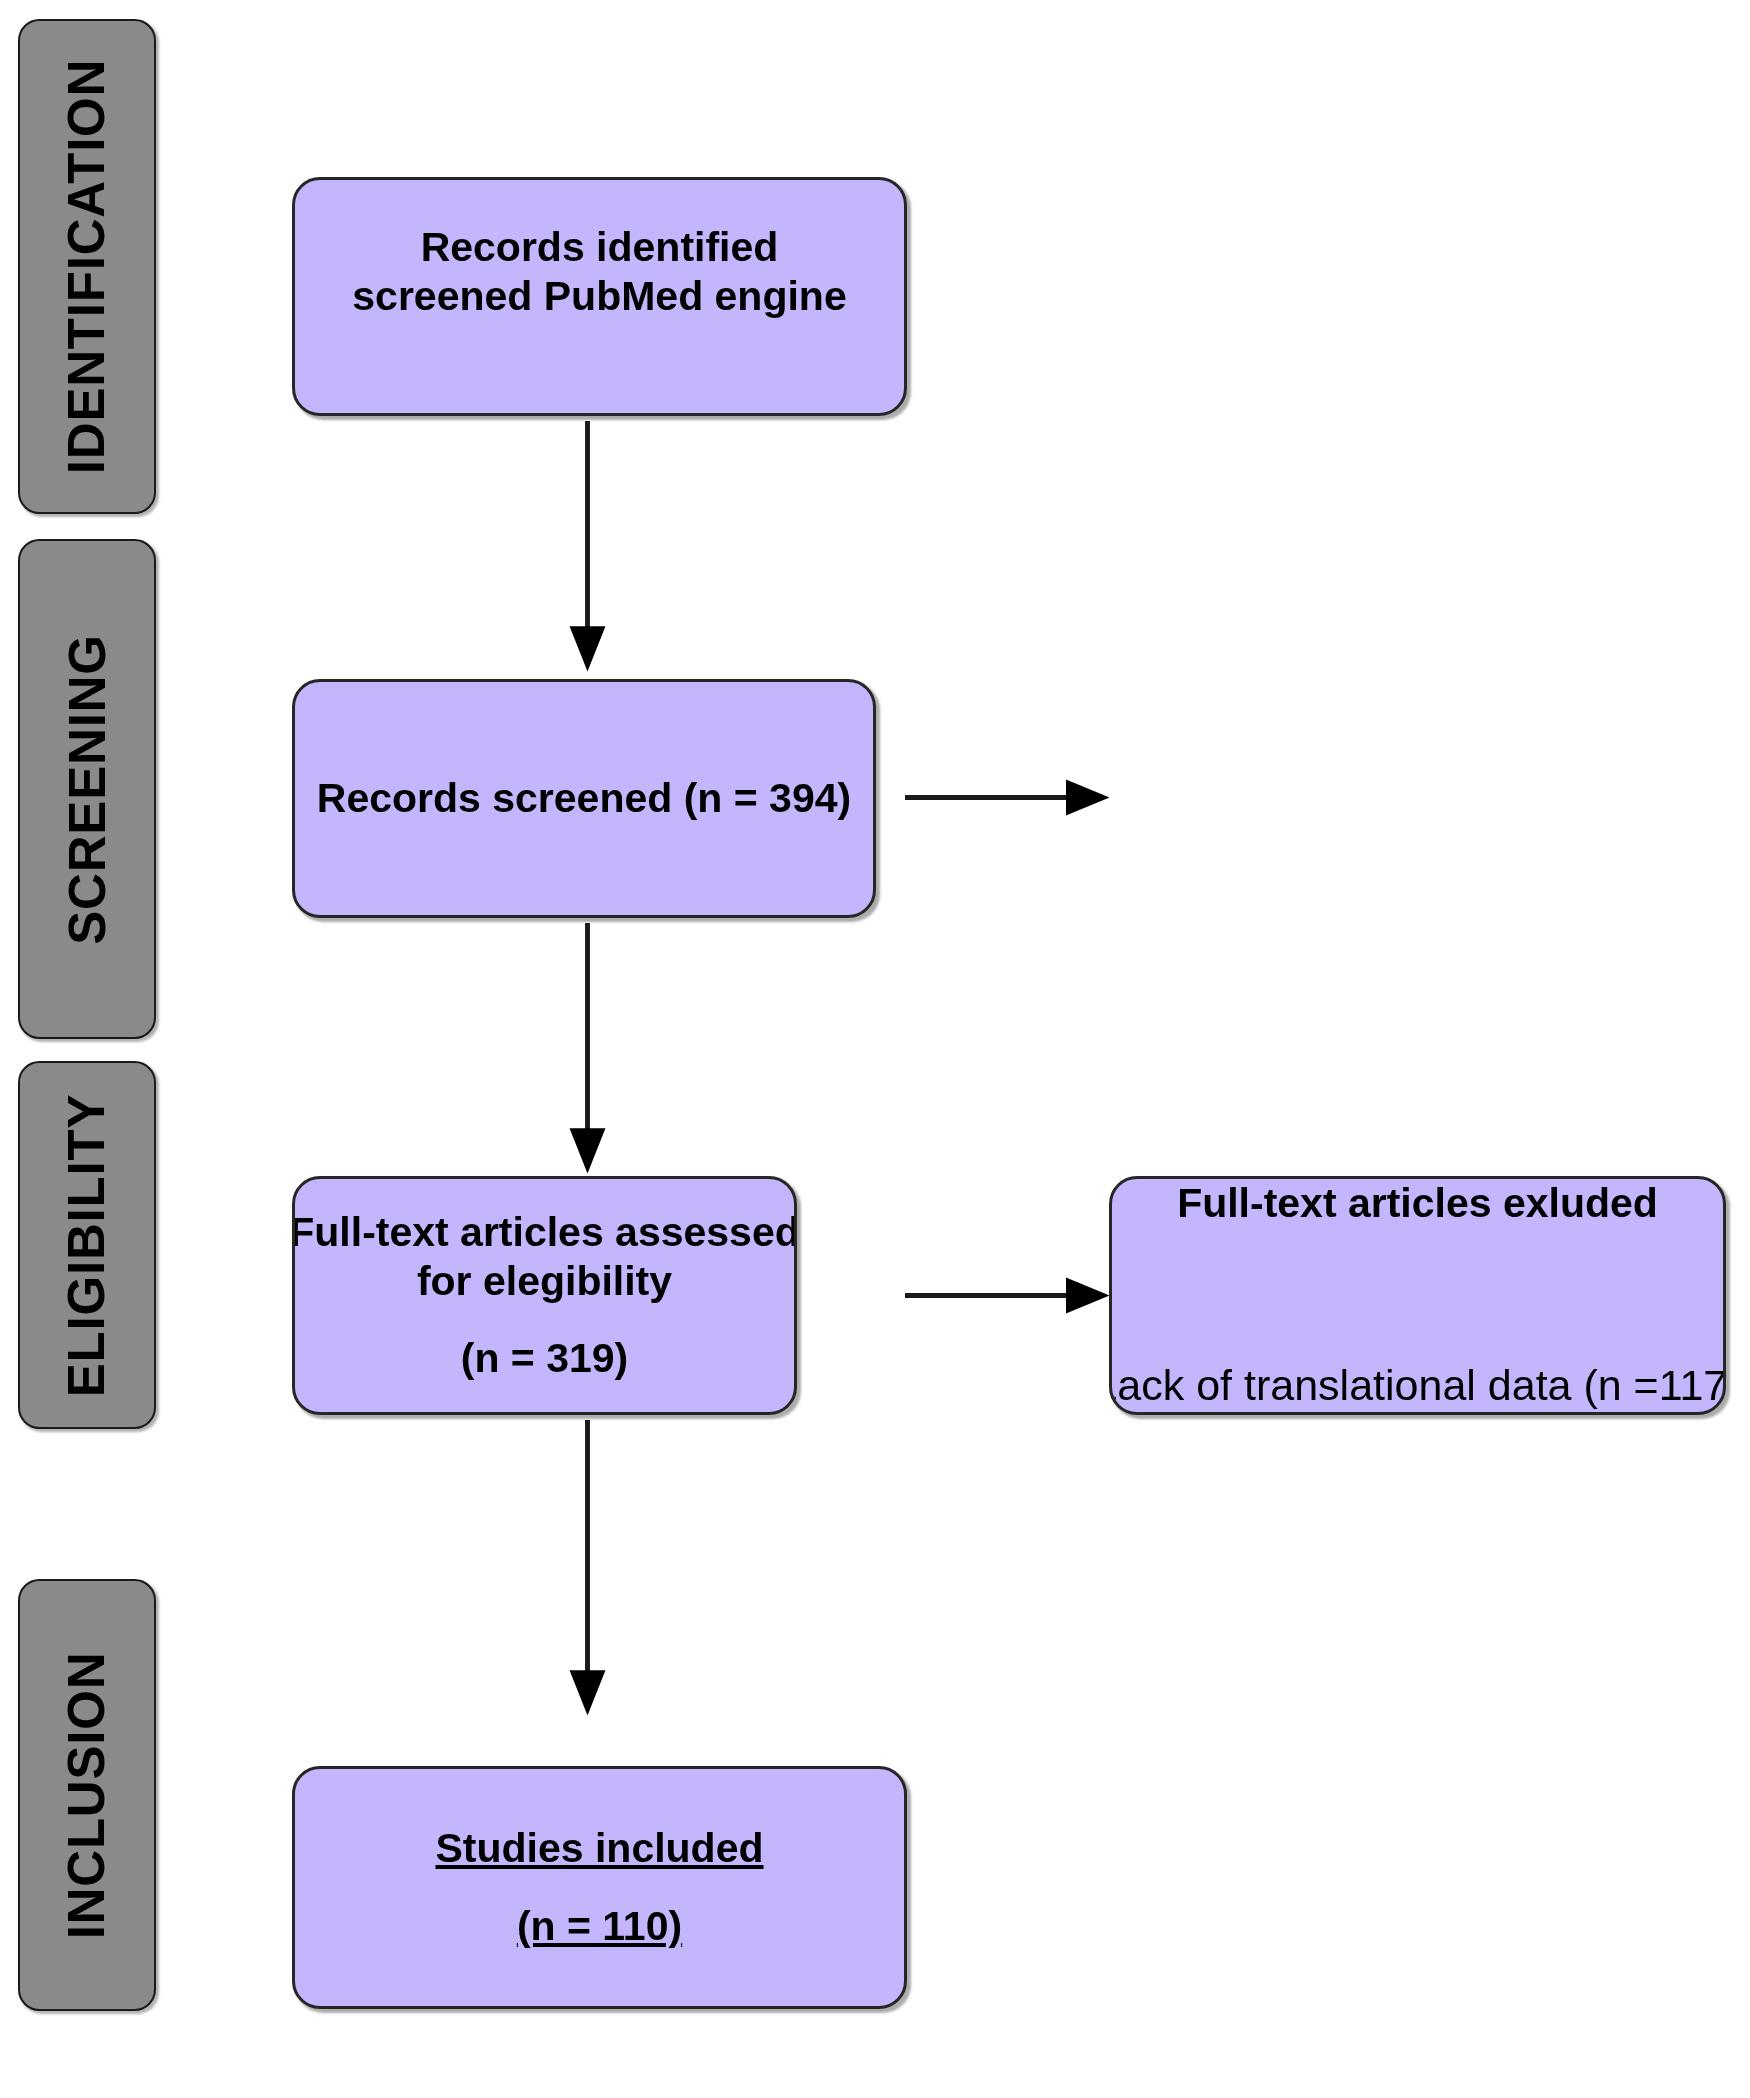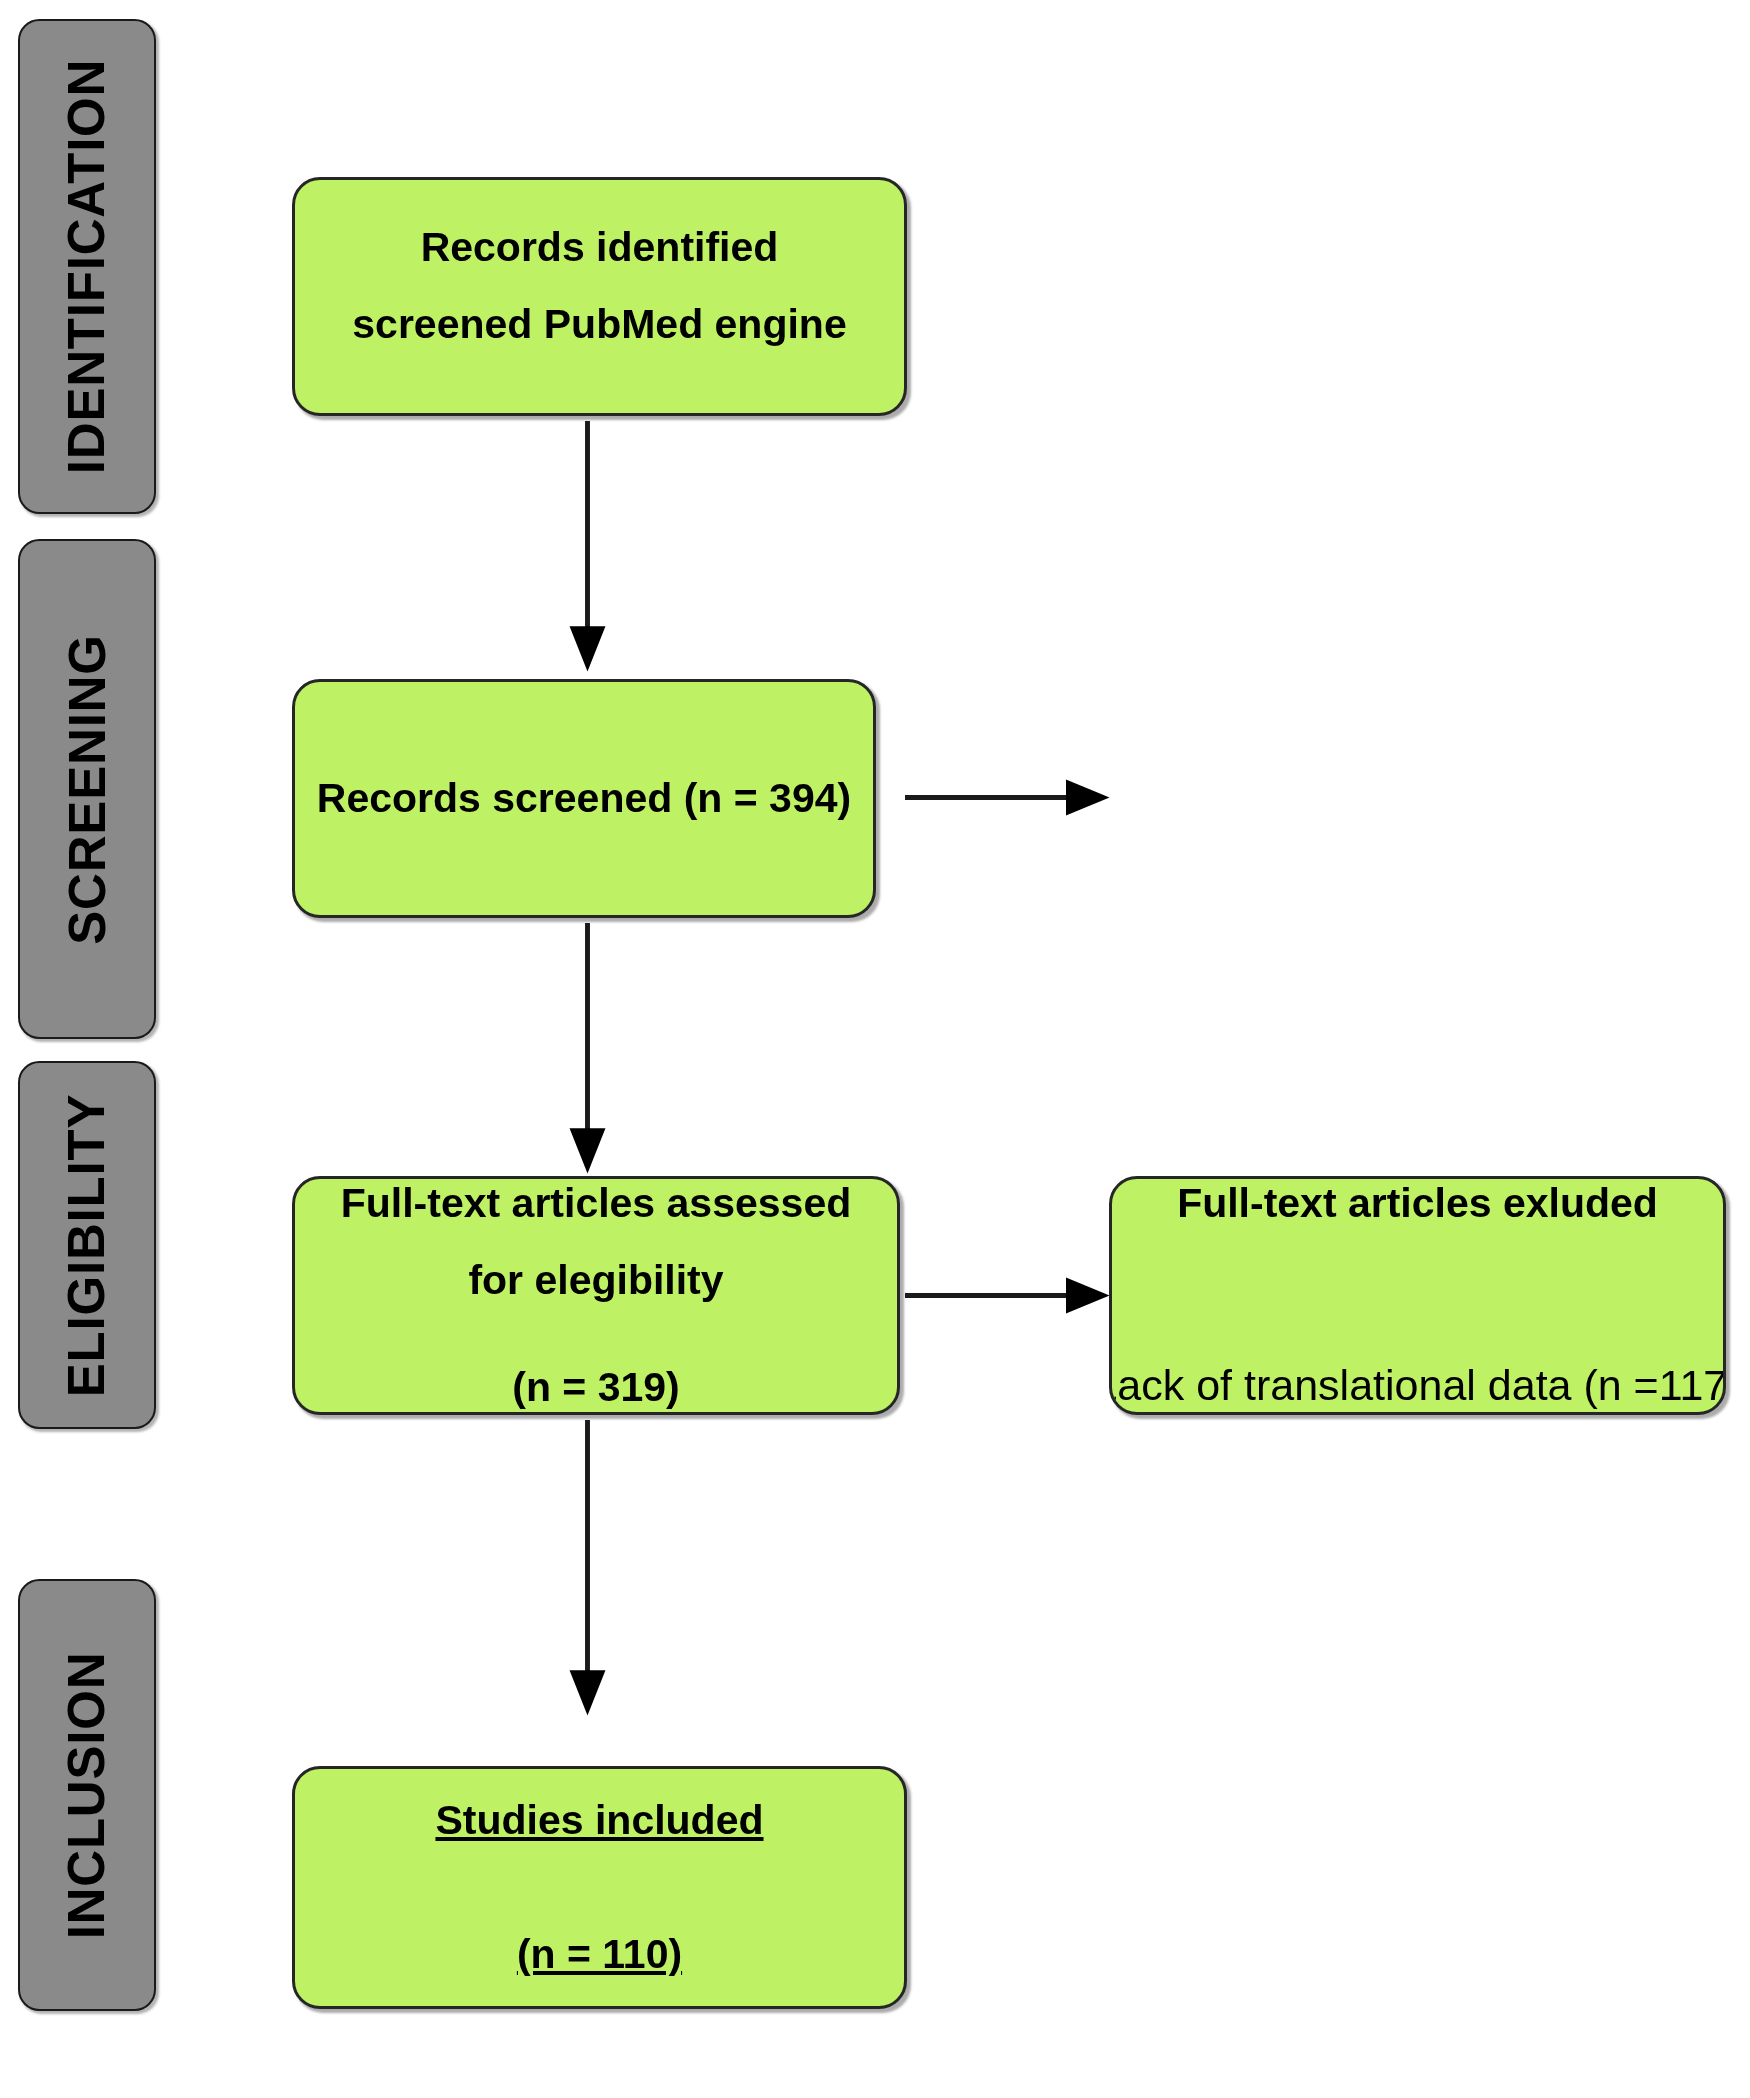--- a/index.html
+++ b/index.html
@@ -48,32 +48,31 @@
   }
 
   #tab-identification { top: 19px;   height: 495px; }
   #tab-screening      { top: 539px;  height: 500px; }
   #tab-eligibility    { top: 1061px; height: 368px; }
   #tab-inclusion      { top: 1579px; height: 432px; }
 
   
   .flow-box {
     position: absolute;
-    background: #bef264;
+    background: #c4b5fd;
     border: 3.3px solid #262626;
     border-radius: 28px;
     box-sizing: border-box;
     box-shadow: 3.3px 3.3px 2.5px rgba(0,0,0,0.33);
     display: flex;
     flex-direction: column;
     align-items: center;
     text-align: center;
     color: #000000;
     overflow: hidden;
-    gap: 28px;
   }
   .flow-box .line {
     font-size: 41px;
     font-weight: bold;
     line-height: 1.20;
     white-space: nowrap;
   }
   .flow-box .line.regular {
     font-weight: normal;
     font-size: 43px;
@@ -89,22 +88,22 @@
   }
   #box-screened {
     left: 292px; top: 679px; width: 584px; height: 239px;
     justify-content: center;
   }
   #box-records-excluded {
     left: 1109px; top: 679px; width: 617px; height: 239px;
     justify-content: center;
   }
   #box-fulltext-assessed {
-    left: 292px; top: 1176px; width: 608px; height: 239px;
-    justify-content: flex-end;
+    left: 292px; top: 1176px; width: 505px; height: 239px;
+    justify-content: center;
   }
   #box-fulltext-excluded {
     left: 1109px; top: 1176px; width: 617px; height: 239px;
     justify-content: space-between;
   }
   #box-studies-included {
     left: 292px; top: 1766px; width: 615px; height: 243px;
     justify-content: center;
     text-decoration: underline;
   }

